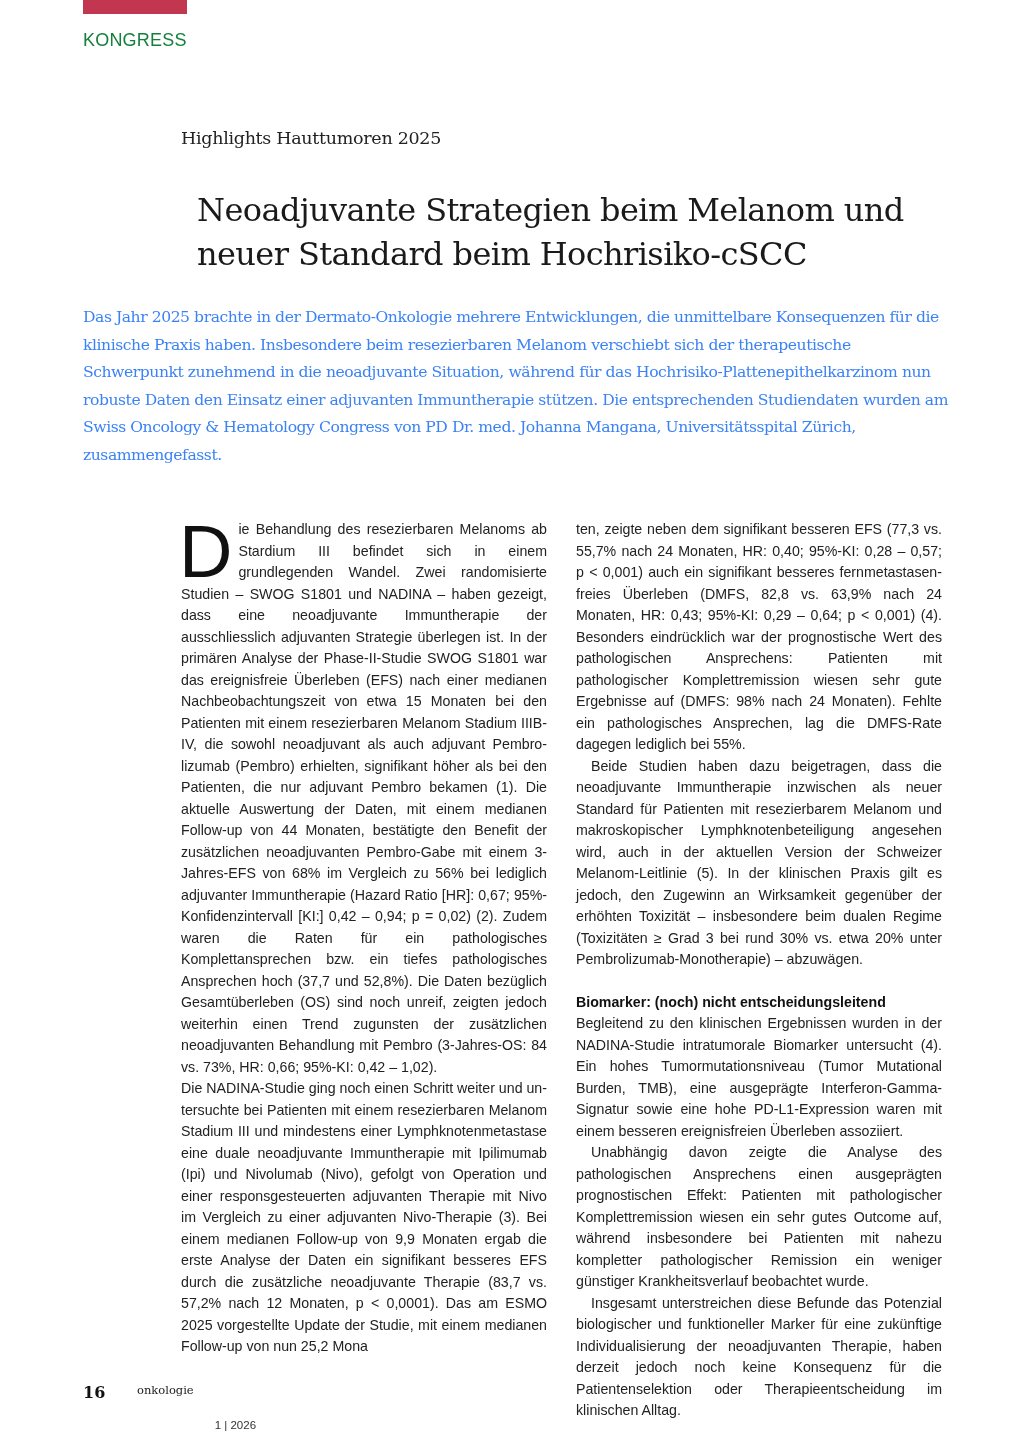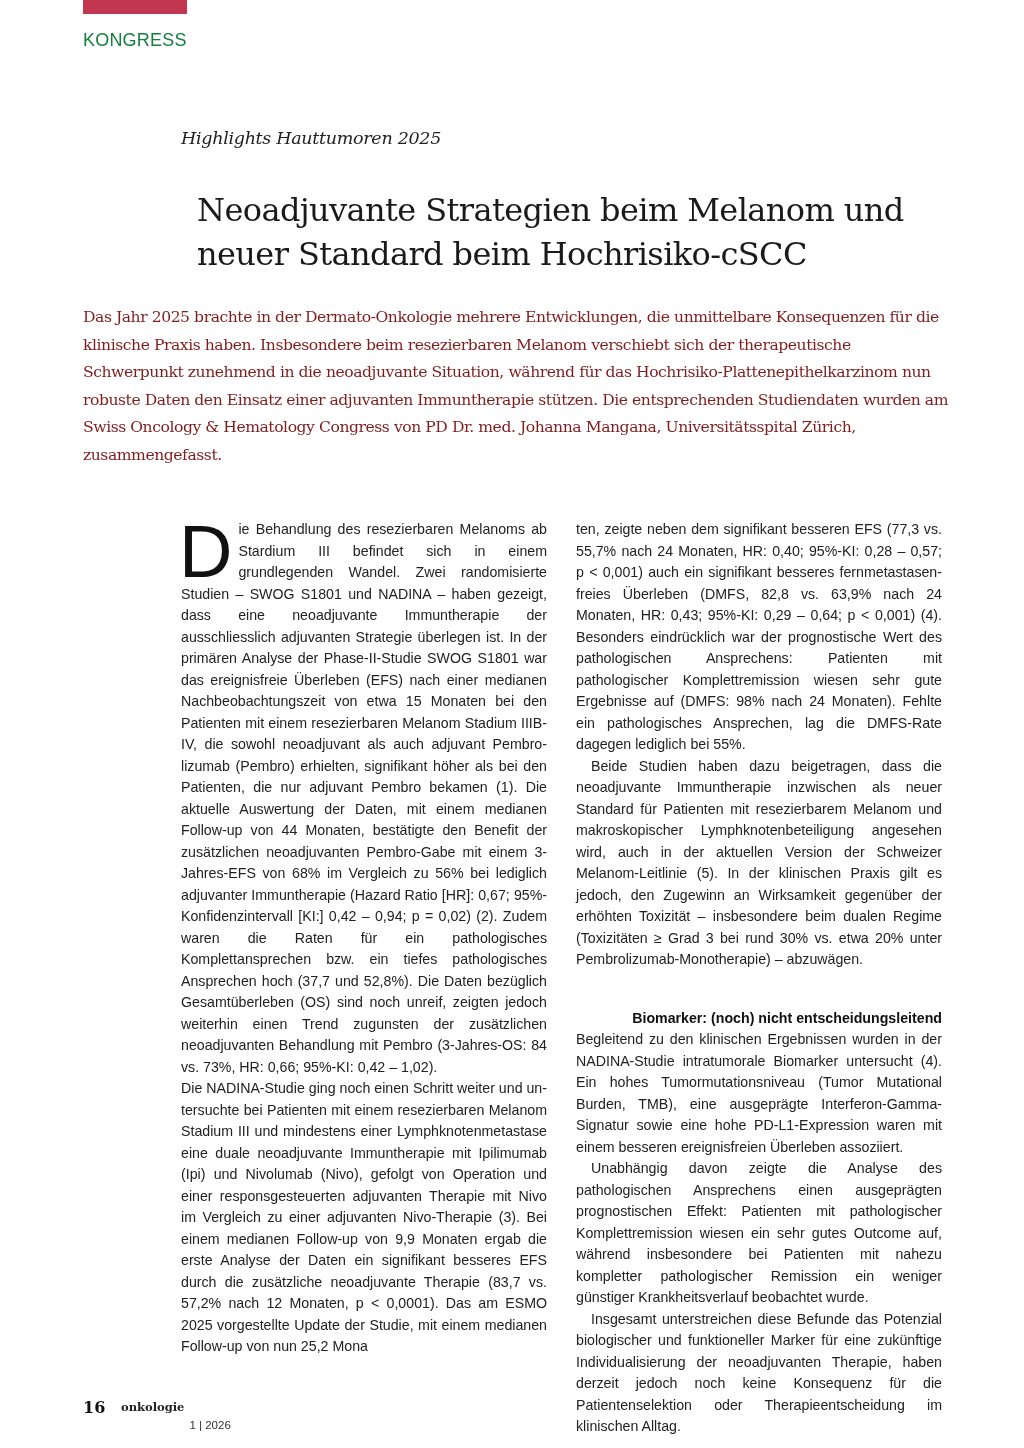--- a/index.html
+++ b/index.html
@@ -29,21 +29,20 @@
       font-family: "Liberation Sans", sans-serif;
       font-size: 18px;
       letter-spacing: 0.2px;
       color: #15803d;
     }
     .kicker {
       position: absolute;
       left: 181px;
       top: 128px;
       font-family: "DejaVu Serif", serif;
-      font-style: italic;
       font-size: 17.5px;
       color: #222;
       letter-spacing: -0.3px;
     }
     .headline {
       position: absolute;
       left: 181px;
       top: 172px;
       width: 780px;
       margin: 16px;
@@ -56,21 +55,21 @@
     }
     .lead {
       position: absolute;
       left: 83px;
       top: 304px;
       width: 870px;
       margin: 0;
       font-family: "DejaVu Serif", serif;
       font-size: 15.6px;
       line-height: 27.6px;
-      color: #7f1d1d;
+      color: #3b82f6;
       letter-spacing: -0.45px;
     }
     .col {
       position: absolute;
       top: 519px;
       width: 366px;
       font-family: "Liberation Sans", sans-serif;
       font-size: 14.2px;
       line-height: 21.5px;
       color: #222;
@@ -79,55 +78,55 @@
     }
     .col-left { left: 181px; }
     .col-right { left: 576px; }
     .col p {
       margin: 0;
     }
     .col p.indent {
       text-indent: 15px;
     }
     .col h3 {
-      margin: 37px 0 0 0;
+      margin: 21px 0 0 0;
       font-family: "Liberation Sans", sans-serif;
       font-weight: bold;
       font-size: 14.2px;
       line-height: 21.5px;
       color: #111;
-      text-align: right;
+      text-align: left;
     }
     .dropcap {
       float: left;
       font-family: "Liberation Sans", sans-serif;
       font-size: 74px;
       line-height: 58px;
       height: 60px;
       margin: 4px 6px 0 -2px;
       color: #111;
     }
     .footer {
       position: absolute;
       left: 83px;
       top: 1383px;
       display: flex;
-      align-items: center;
-      gap: 0;
+      align-items: flex-start;
+      gap: 16px;
     }
     .page-number {
       font-family: "DejaVu Serif", serif;
       font-weight: bold;
       font-size: 16px;
       color: #111;
       width: 38px;
     }
     .journal-name {
       font-family: "DejaVu Serif", serif;
-      font-weight: bold;
+      font-weight: normal;
       font-size: 11.5px;
       color: #222;
       margin-right: 5px;
     }
     .issue {
       font-family: "Liberation Sans", sans-serif;
       font-size: 11.5px;
       color: #333;
       margin-top: 36px;
     }

